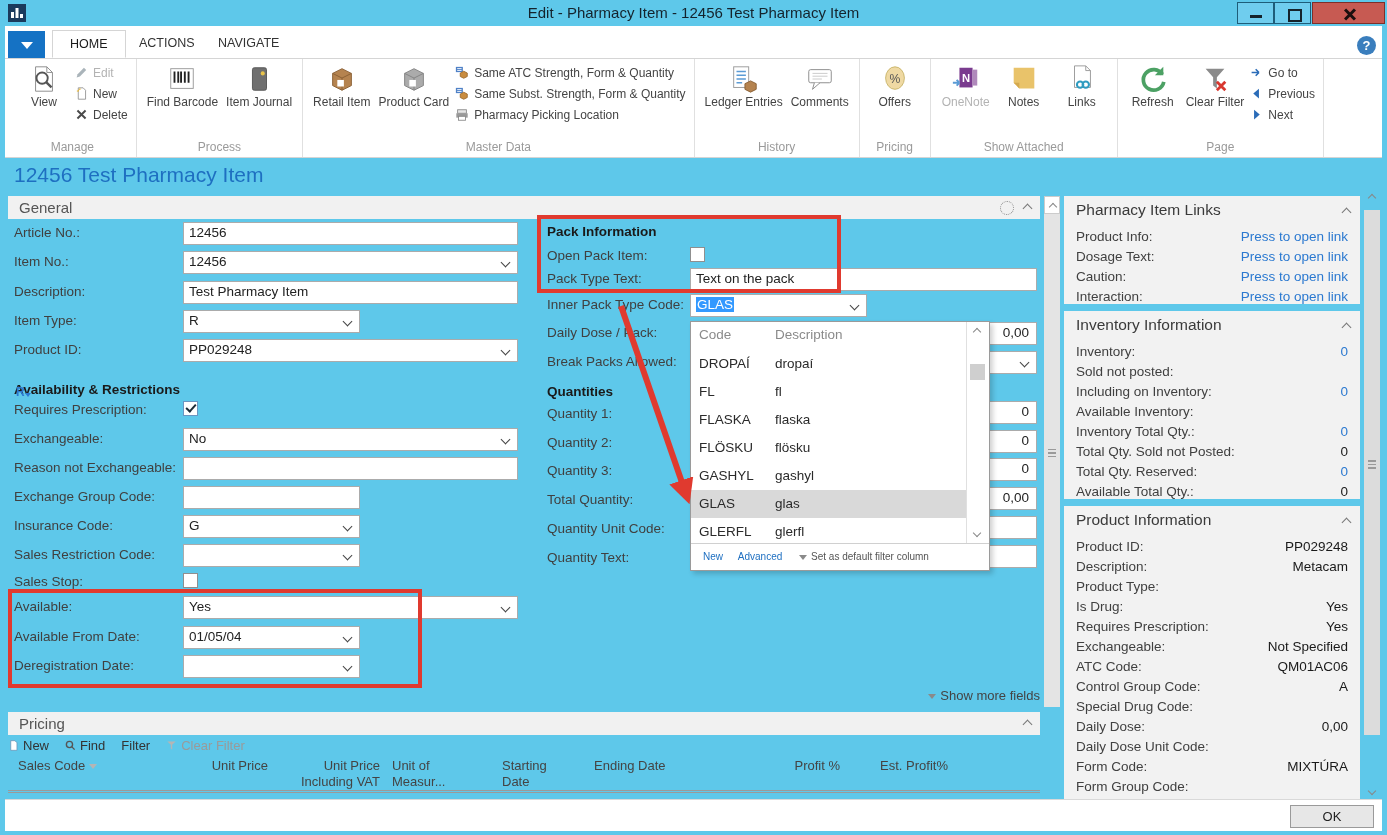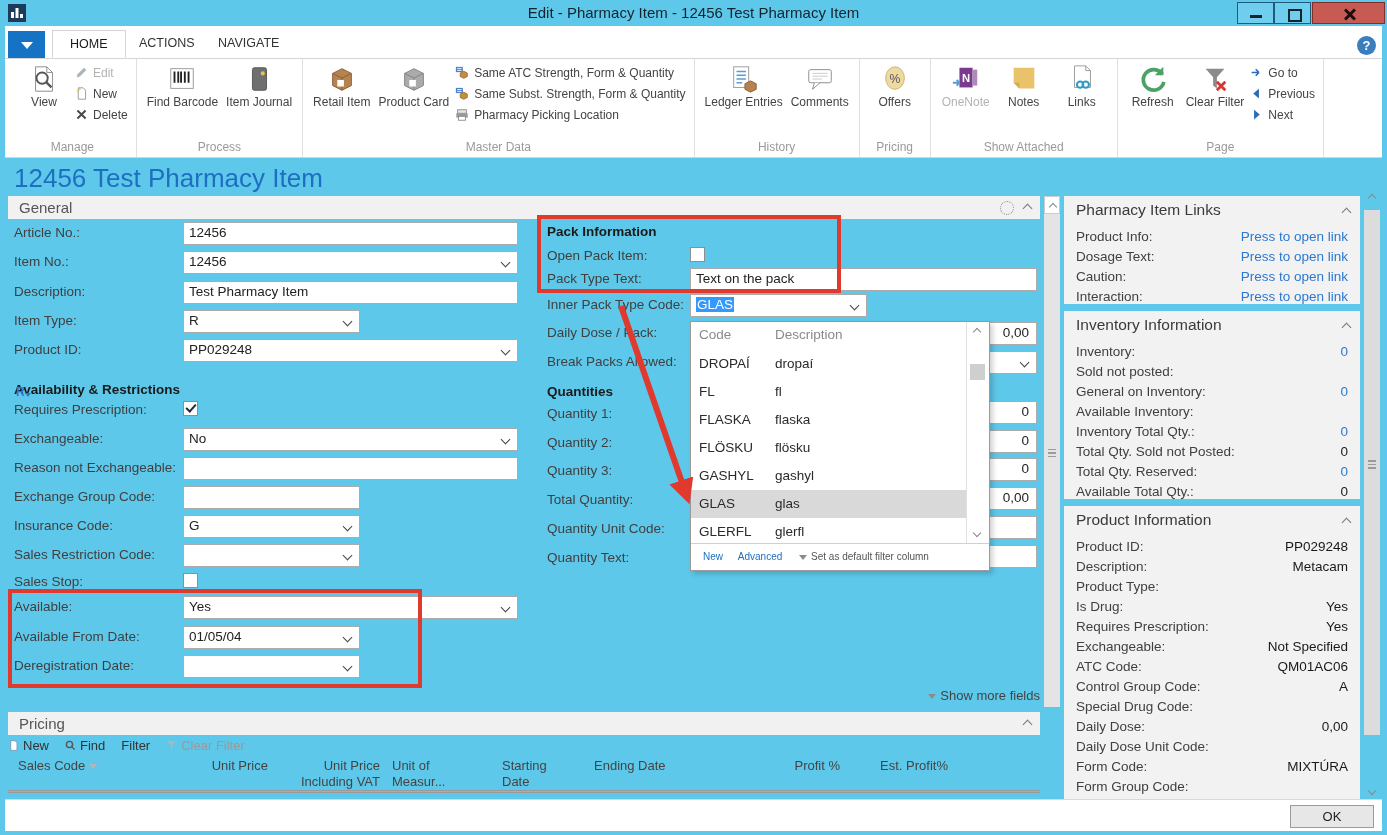--- a/index.html
+++ b/index.html
@@ -29,21 +29,21 @@
   .ribbon-body{position:absolute;left:4px;top:33px;right:0;bottom:0;display:flex;align-items:stretch;}
   .rgroup{display:flex;flex-direction:column;border-right:1px solid #e0e0e0;padding:1px 6px 0;}
   .rgroup-items{flex:1;display:flex;align-items:flex-start;}
   .rgroup-label{text-align:center;color:#9a9a9a;font-size:12px;height:17px;line-height:15px;}
   .ritem-lg{display:flex;flex-direction:column;align-items:center;min-width:50px;padding:2px 4px 0;font-size:12px;color:#444;text-align:center;line-height:13px;}
   .ritem-lg .ic{height:34px;display:flex;align-items:center;}
   .rcol{display:flex;flex-direction:column;gap:4px;padding:4px 2px 0;}
   .ritem-sm{display:flex;align-items:center;gap:5px;font-size:12px;color:#444;height:17px;white-space:nowrap;}
   .disabled-label{color:#b3b3b3 !important;}
   
-  .page-title{position:absolute;left:14px;top:163px;font-size:26px;color:#1e6fc1;}
+  .page-title{position:absolute;left:14px;top:163px;font-size:21px;color:#1e6fc1;}
   .secbar{position:absolute;background:#f1f1f1;height:23px;box-sizing:border-box;font-size:15px;color:#555;line-height:23px;padding-left:11px;}
   .secbar .caret-up{position:absolute;right:9px;top:9px;width:7px;height:7px;}
   .caret-up::before{content:"";position:absolute;width:6px;height:6px;border-left:1.5px solid #777;border-top:1.5px solid #777;transform:rotate(45deg);}
   .gear{position:absolute;right:26px;top:5px;width:12px;height:12px;border:1.5px dotted #8a8a8a;border-radius:50%;}
   .lbl{position:absolute;font-size:13.5px;color:#404040;white-space:nowrap;}
   .sect{position:absolute;font-size:13.5px;font-weight:bold;color:#1a1a1a;white-space:nowrap;}
   .fld{position:absolute;box-sizing:border-box;height:23px;border:1px solid #ababab;background:#fff;font-size:13.5px;color:#222;padding:2px 5px 0;white-space:nowrap;overflow:hidden;}
   .fld.num{text-align:right;padding-right:7px;}
   .w-wide{width:335px;} .w-narrow{width:177px;} .w-mwide{width:347px;} .w-combo{width:177px;}
   .chev{position:absolute;right:6px;top:6px;width:10px;height:10px;}
@@ -562,21 +562,21 @@
     <div class="fb-title"><span>Inventory Information</span><span class="caret-up"></span></div>
     <div class="fb-row">
         <span>Inventory:</span>
         <span class="fb-val blue">0</span>
       </div>
     <div class="fb-row">
         <span>Sold not posted:</span>
         <span class="fb-val"></span>
       </div>
     <div class="fb-row">
-        <span>General on Inventory:</span>
+        <span>Including on Inventory:</span>
         <span class="fb-val blue">0</span>
       </div>
     <div class="fb-row">
         <span>Available Inventory:</span>
         <span class="fb-val"></span>
       </div>
     <div class="fb-row">
         <span>Inventory Total Qty.:</span>
         <span class="fb-val blue">0</span>
       </div>

